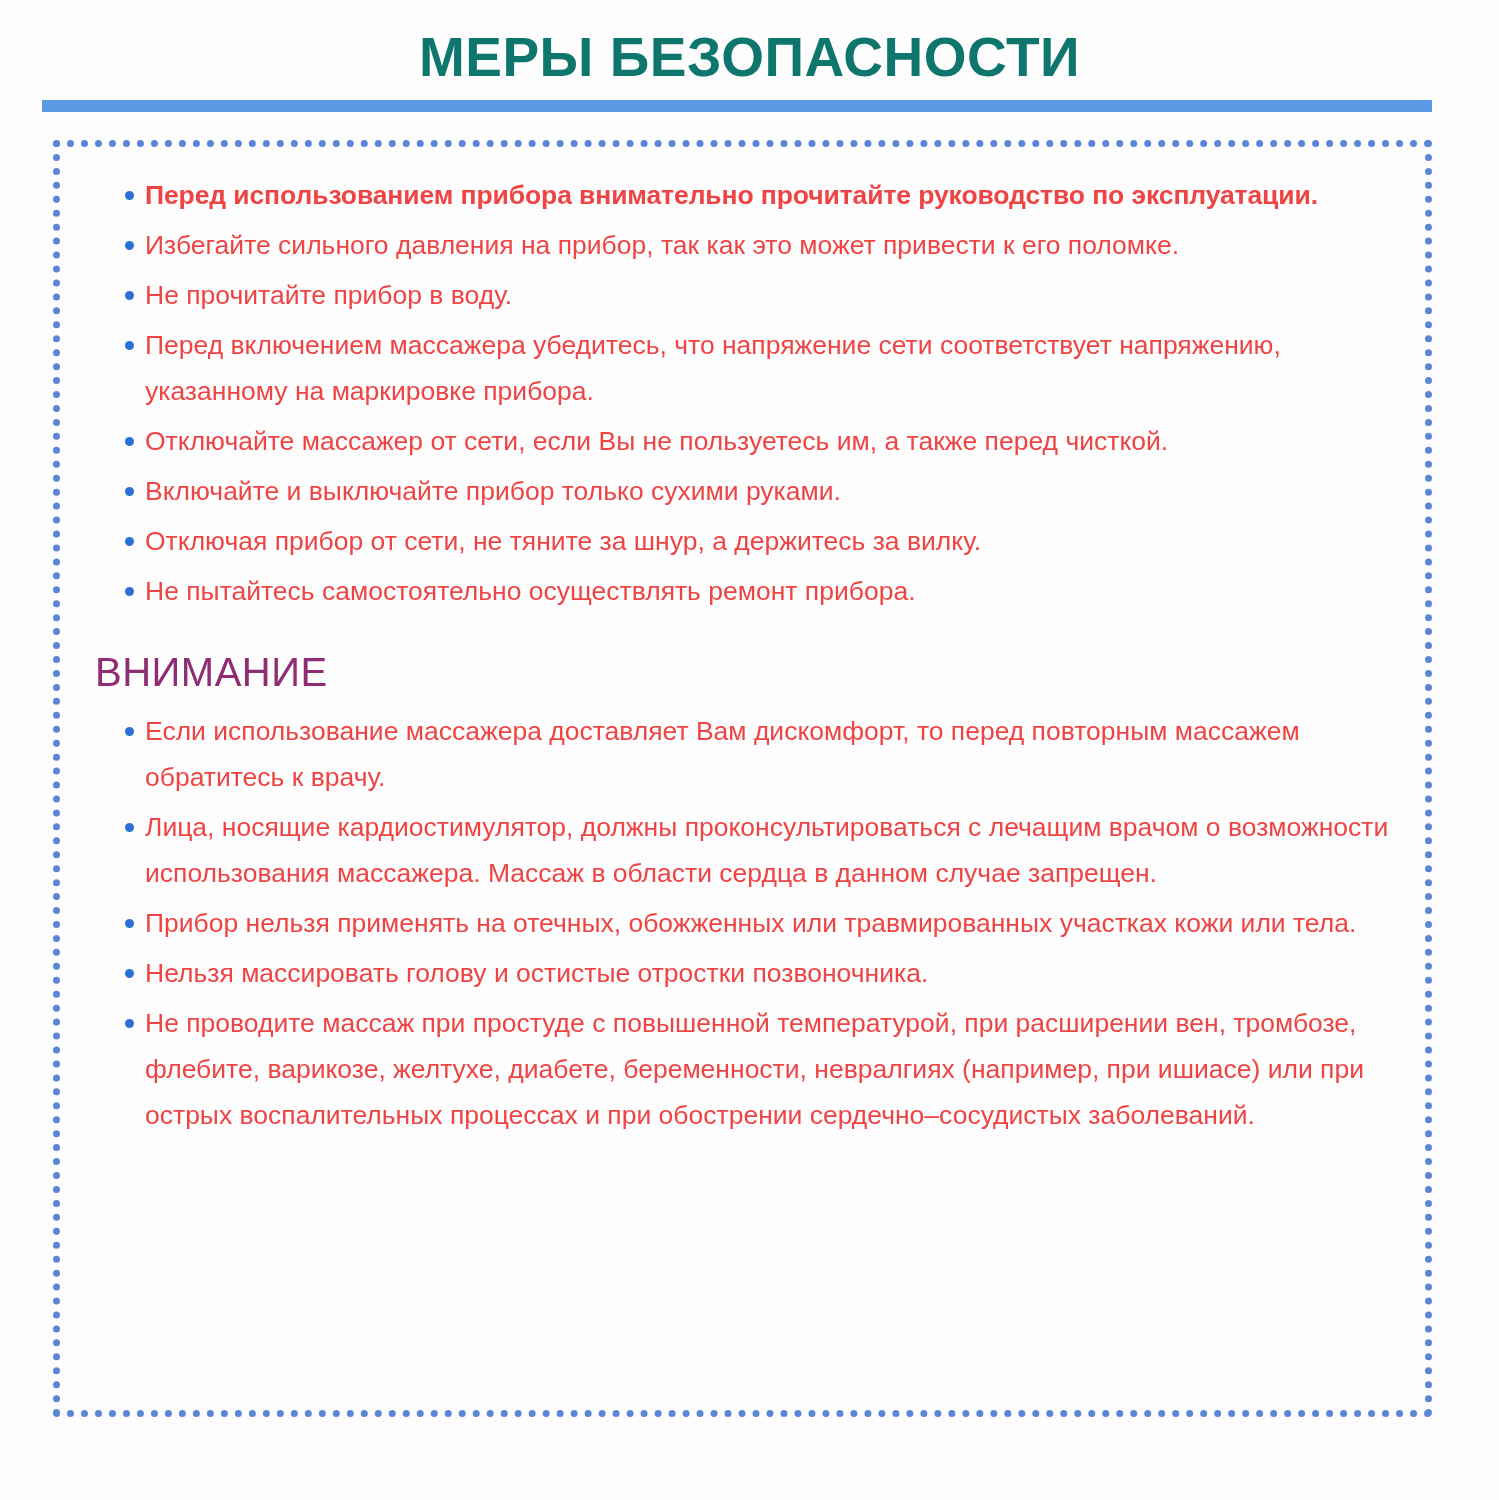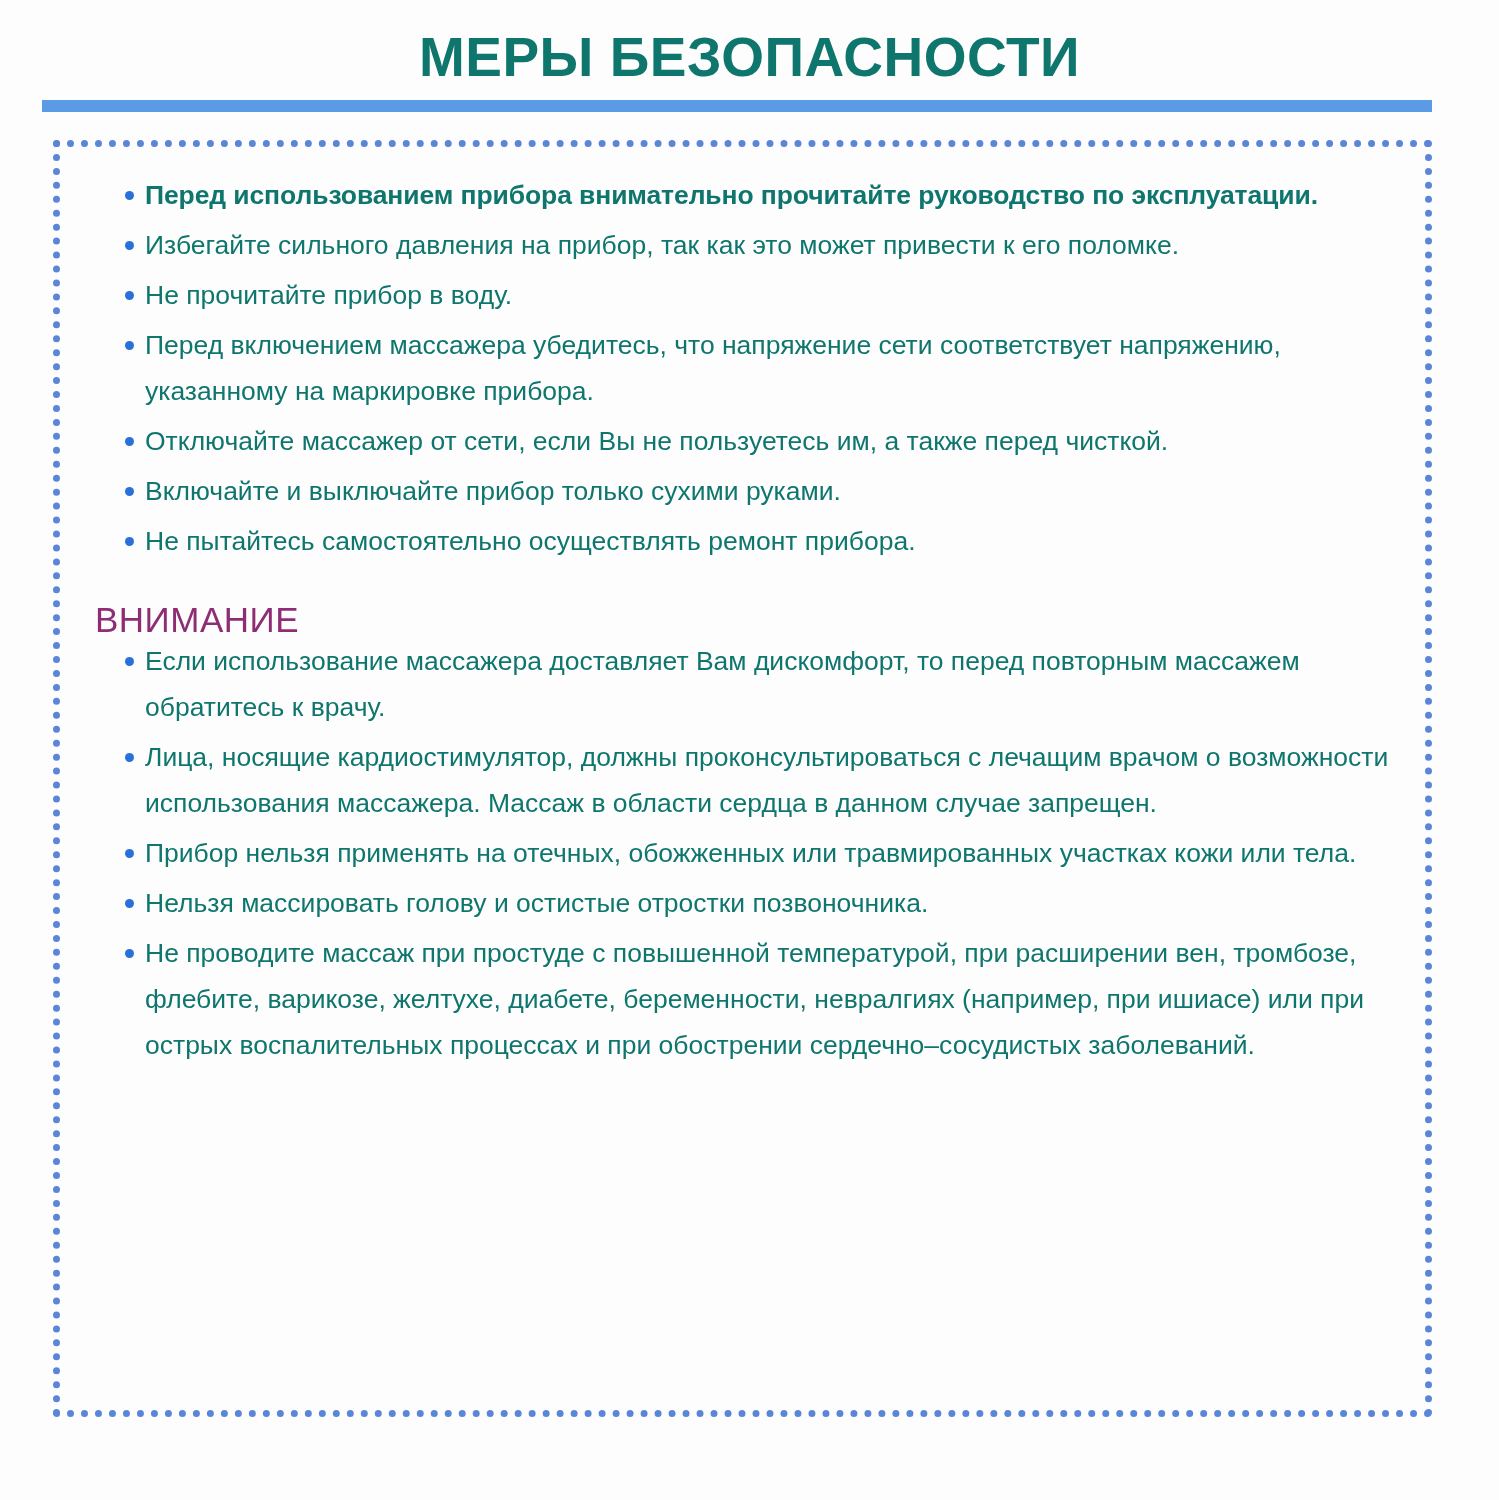--- a/index.html
+++ b/index.html
@@ -65,21 +65,21 @@
   }
 
   ul.bullets {
     list-style: none;
     margin: 0;
     padding: 0;
   }
 
   ul.bullets li {
     position: relative;
-    color: #0f766e;
+    color: #ef4444;
     font-family: "Liberation Sans", sans-serif;
     font-size: 26.5px;
     line-height: 46px;
     margin: 0 0 4px 0;
     padding-left: 50px;
     text-indent: 0;
   }
 
   ul.bullets li::before {
     content: "";
@@ -94,23 +94,23 @@
 
   ul.bullets li.bold {
     font-weight: bold;
     letter-spacing: -0.1px;
   }
 
   .section-heading {
     color: #8e2d73;
     font-family: "Liberation Sans", sans-serif;
     font-weight: normal;
-    font-size: 35px;
+    font-size: 40px;
     line-height: 1;
-    margin: 38px 0 1px 0;
+    margin: 38px 0 16px 0;
     letter-spacing: 0.5px;
   }
 </style>
 </head>
 <body>
 
 <div class="page">
 
   <h1 class="page-title">МЕРЫ БЕЗОПАСНОСТИ</h1>
 
@@ -120,20 +120,21 @@
 
   <div class="content">
 
     <ul class="bullets">
       <li class="bold"><span>Перед использованием прибора внимательно прочитайте руководство по эксплуатации.</span></li>
       <li><span>Избегайте сильного давления на прибор, так как это может привести к его поломке.</span></li>
       <li><span>Не прочитайте прибор в воду.</span></li>
       <li><span>Перед включением массажера убедитесь, что напряжение сети соответствует напряжению, указанному на маркировке прибора.</span></li>
       <li><span>Отключайте массажер от сети, если Вы не пользуетесь им, а также перед чисткой.</span></li>
       <li><span>Включайте и выключайте прибор только сухими руками.</span></li>
+      <li><span>Отключая прибор от сети, не тяните за шнур, а держитесь за вилку.</span></li>
       <li><span>Не пытайтесь самостоятельно осуществлять ремонт прибора.</span></li>
     </ul>
 
     <h2 class="section-heading">ВНИМАНИЕ</h2>
 
     <ul class="bullets">
       <li><span>Если использование массажера доставляет Вам дискомфорт, то перед повторным массажем обратитесь к врачу.</span></li>
       <li><span>Лица, носящие кардиостимулятор, должны проконсультироваться с лечащим врачом о возможности использования массажера. Массаж в области сердца в данном случае запрещен.</span></li>
       <li><span>Прибор нельзя применять на отечных, обожженных или травмированных участках кожи или тела.</span></li>
       <li><span>Нельзя массировать голову и остистые отростки позвоночника.</span></li>

